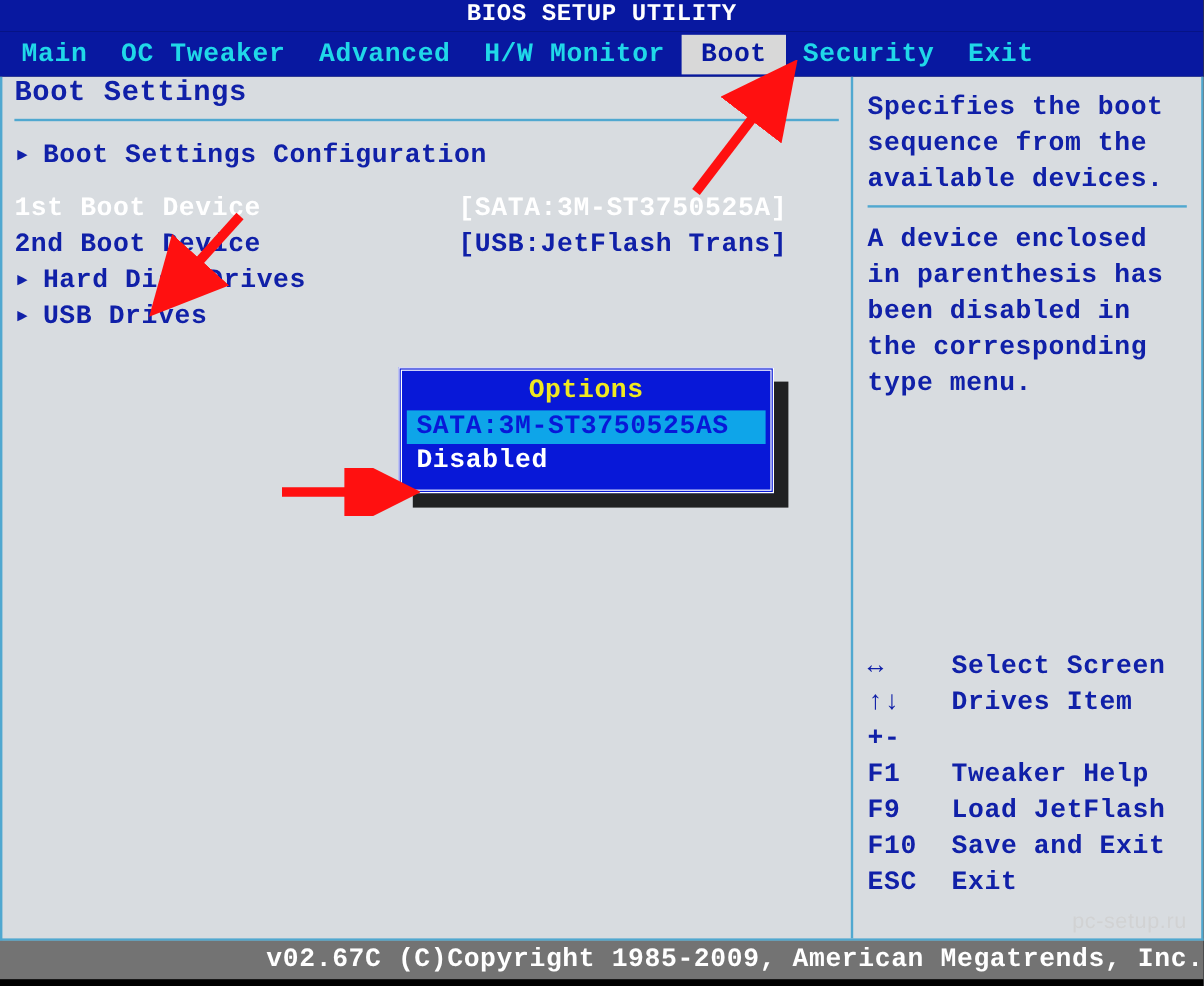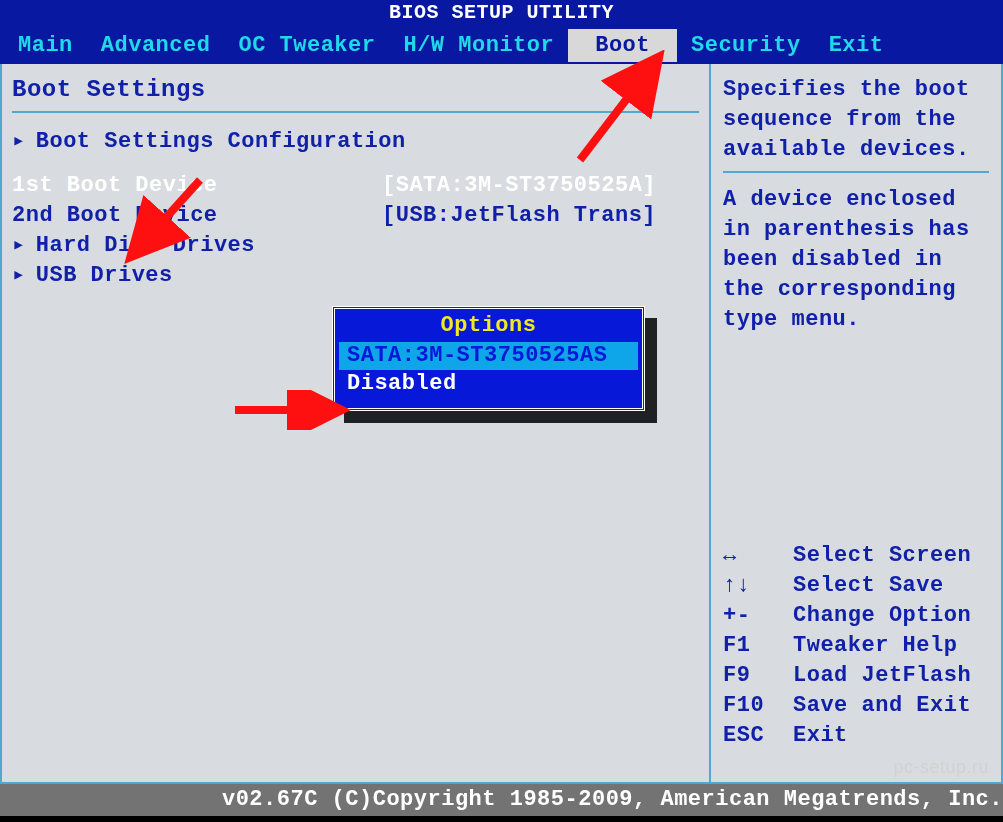--- a/index.html
+++ b/index.html
@@ -39,32 +39,32 @@
     padding: 0 4px;
   }
   .tab {
     padding: 4px 14px;
     color: #20d8e8;
     cursor: default;
   }
   .tab.selected {
     background: #d8d8d8;
     color: #0818a0;
-    padding: 4px 27px;
+    padding: 4px 16px;
   }
   .content-wrap {
     display: flex;
     background: #d8dce0;
     border: 2px solid #50a8d0;
     border-top: none;
     height: 720px;
   }
   .main-panel {
     width: 707px;
-    padding: 12px 10px;
+    padding: 0 10px;
     position: relative;
     color: #1020a8;
   }
   .section-title {
     color: #1020a8;
     font-size: 24px;
     margin-bottom: 6px;
   }
   hr.sep {
     border: none;
@@ -170,22 +170,22 @@
 <body>
 
 <div class="bios-container">
 
   <div class="title-bar">
     <span>BIOS SETUP UTILITY</span>
   </div>
 
   <div class="tab-bar">
     <span class="tab">Main</span>
+    <span class="tab">OC Tweaker</span>
     <span class="tab">Advanced</span>
-    <span class="tab">OC Tweaker</span>
     <span class="tab">H/W Monitor</span>
     <span class="tab selected">Boot</span>
     <span class="tab">Security</span>
     <span class="tab">Exit</span>
   </div>
 
   <div class="content-wrap">
 
     <div class="main-panel">
       <div class="section-title">Boot Settings</div>
@@ -228,25 +228,24 @@
       <hr class="side-sep">
       <div class="help-text">A device enclosed in parenthesis has been disabled in the corresponding type menu.</div>
 
       <div class="keys">
         <div class="key-row">
           <span class="kk">↔</span>
           <span>Select Screen</span>
         </div>
         <div class="key-row">
           <span class="kk">↑↓</span>
-          <span>Select Save</span>
+          <span>Drives Item</span>
         </div>
         <div class="key-row">
           <span class="kk">+-</span>
-          <span>Change Option</span>
         </div>
         <div class="key-row">
           <span class="kk">F1</span>
           <span>Tweaker Help</span>
         </div>
         <div class="key-row">
           <span class="kk">F9</span>
           <span>Load JetFlash</span>
         </div>
         <div class="key-row">

